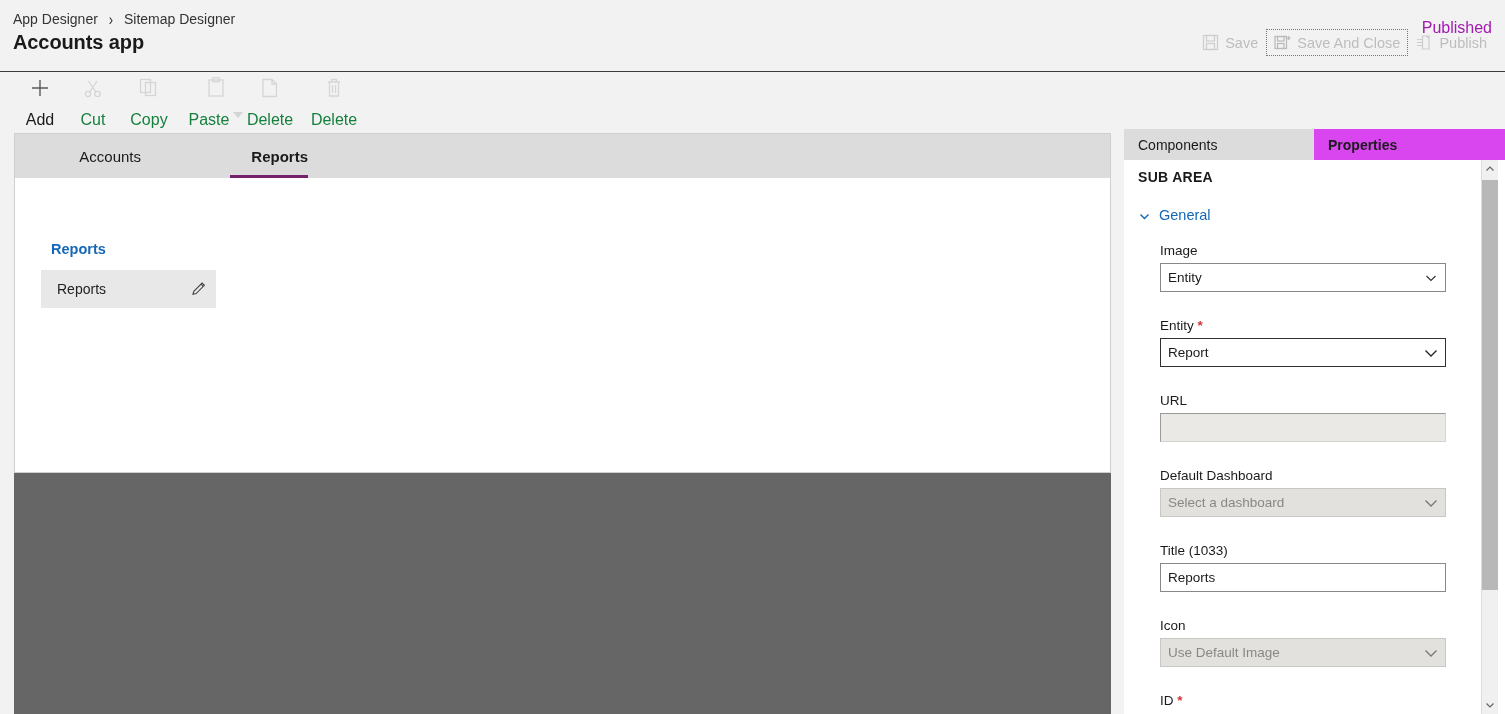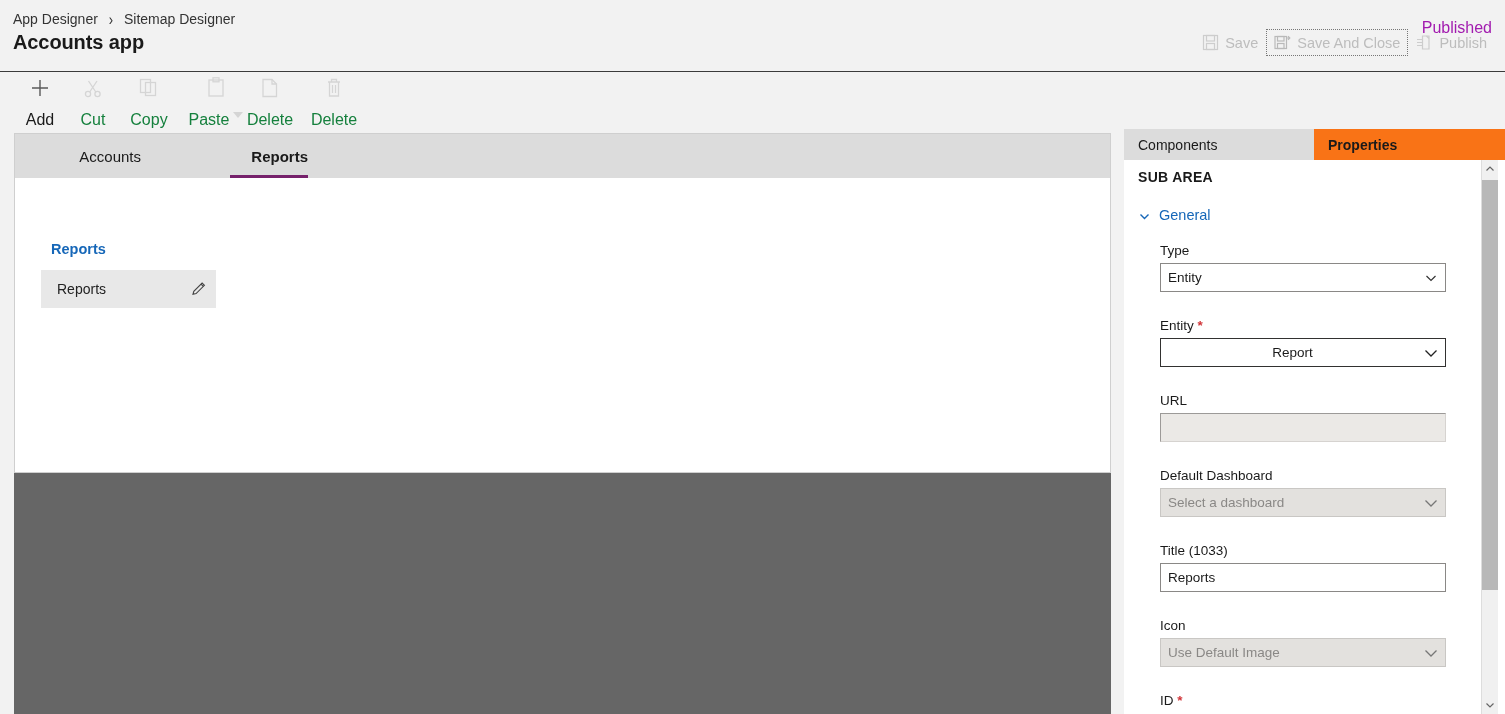--- a/index.html
+++ b/index.html
@@ -113,21 +113,21 @@
   }
   #panel-tabs {
     position: absolute; left: 0; top: 0; width: 381px; height: 31px;
   }
   .panel-tab {
     position: absolute; top: 0; height: 31px;
     display: flex; align-items: center; padding-left: 14px;
     font-size: 14px; color: #1a1a1a; cursor: default; white-space: nowrap;
   }
   .panel-tab.inactive { background: #dcdcdc; }
-  .panel-tab.active { background: #f97316; font-weight: 700; }
+  .panel-tab.active { background: #d946ef; font-weight: 700; }
 
   #panel-body {
     position: absolute; left: 0; top: 31px; width: 366px; height: 554px;
     background: #ffffff; overflow: hidden;
   }
   #section-header {
     position: absolute; left: 14px; top: 9px;
     font-size: 14px; font-weight: 700; color: #1a1a1a; letter-spacing: 0.3px;
   }
   #general-toggle {
@@ -144,21 +144,21 @@
   .req { color: #d13438; font-weight: 700; }
 
   .ctl {
     position: relative; width: 286px; height: 29px;
     border: 1px solid #8a8886; background: #ffffff;
     display: flex; align-items: center;
     font-size: 13.5px; color: #1a1a1a;
   }
   .ctl .ctl-text { padding-left: 7px; flex: 1; white-space: nowrap; overflow: hidden; }
   .ctl .ctl-chev { width: 28px; display: flex; align-items: center; justify-content: center; }
-  .ctl.focused { border: 1px solid #323130; border-width: 1.6px; text-align: center; }
+  .ctl.focused { border: 1px solid #323130; border-width: 1.6px; }
   .ctl.disabled {
     background: #ebe9e6; border: 1px solid #d6d3d0;
     border-top-color: #9c9a98; border-left-color: #9c9a98;
   }
   .ctl.disabled .ctl-text { color: #a19f9d; }
   .ctl.dropdown-disabled {
     background: #e3e1de; border: 1px solid #c9c7c4;
   }
   .ctl.dropdown-disabled .ctl-text { color: #8a8886; }
 
@@ -348,21 +348,21 @@
     <div id="general-toggle">
       <span class="chev">
         <svg width="13" height="13" viewBox="0 0 13 13">
             <path d="M2.5 4.5 L6.5 8.5 L10.5 4.5" fill="none" stroke="#1667b8" stroke-width="1.4"></path>
           </svg>
       </span>
       <span class="gen-label">General</span>
     </div>
 
     <div class="field" style="top:83px">
-      <span class="field-label">Type</span>
+      <span class="field-label">Image</span>
       <div class="ctl">
         <span class="ctl-text">Entity</span>
         <span class="ctl-chev">
           <svg width="14" height="14" viewBox="0 0 14 14">
               <path d="M2.5 5 L7 9.5 L11.5 5" fill="none" stroke="#333" stroke-width="1.2"></path>
             </svg>
         </span>
       </div>
     </div>
 

